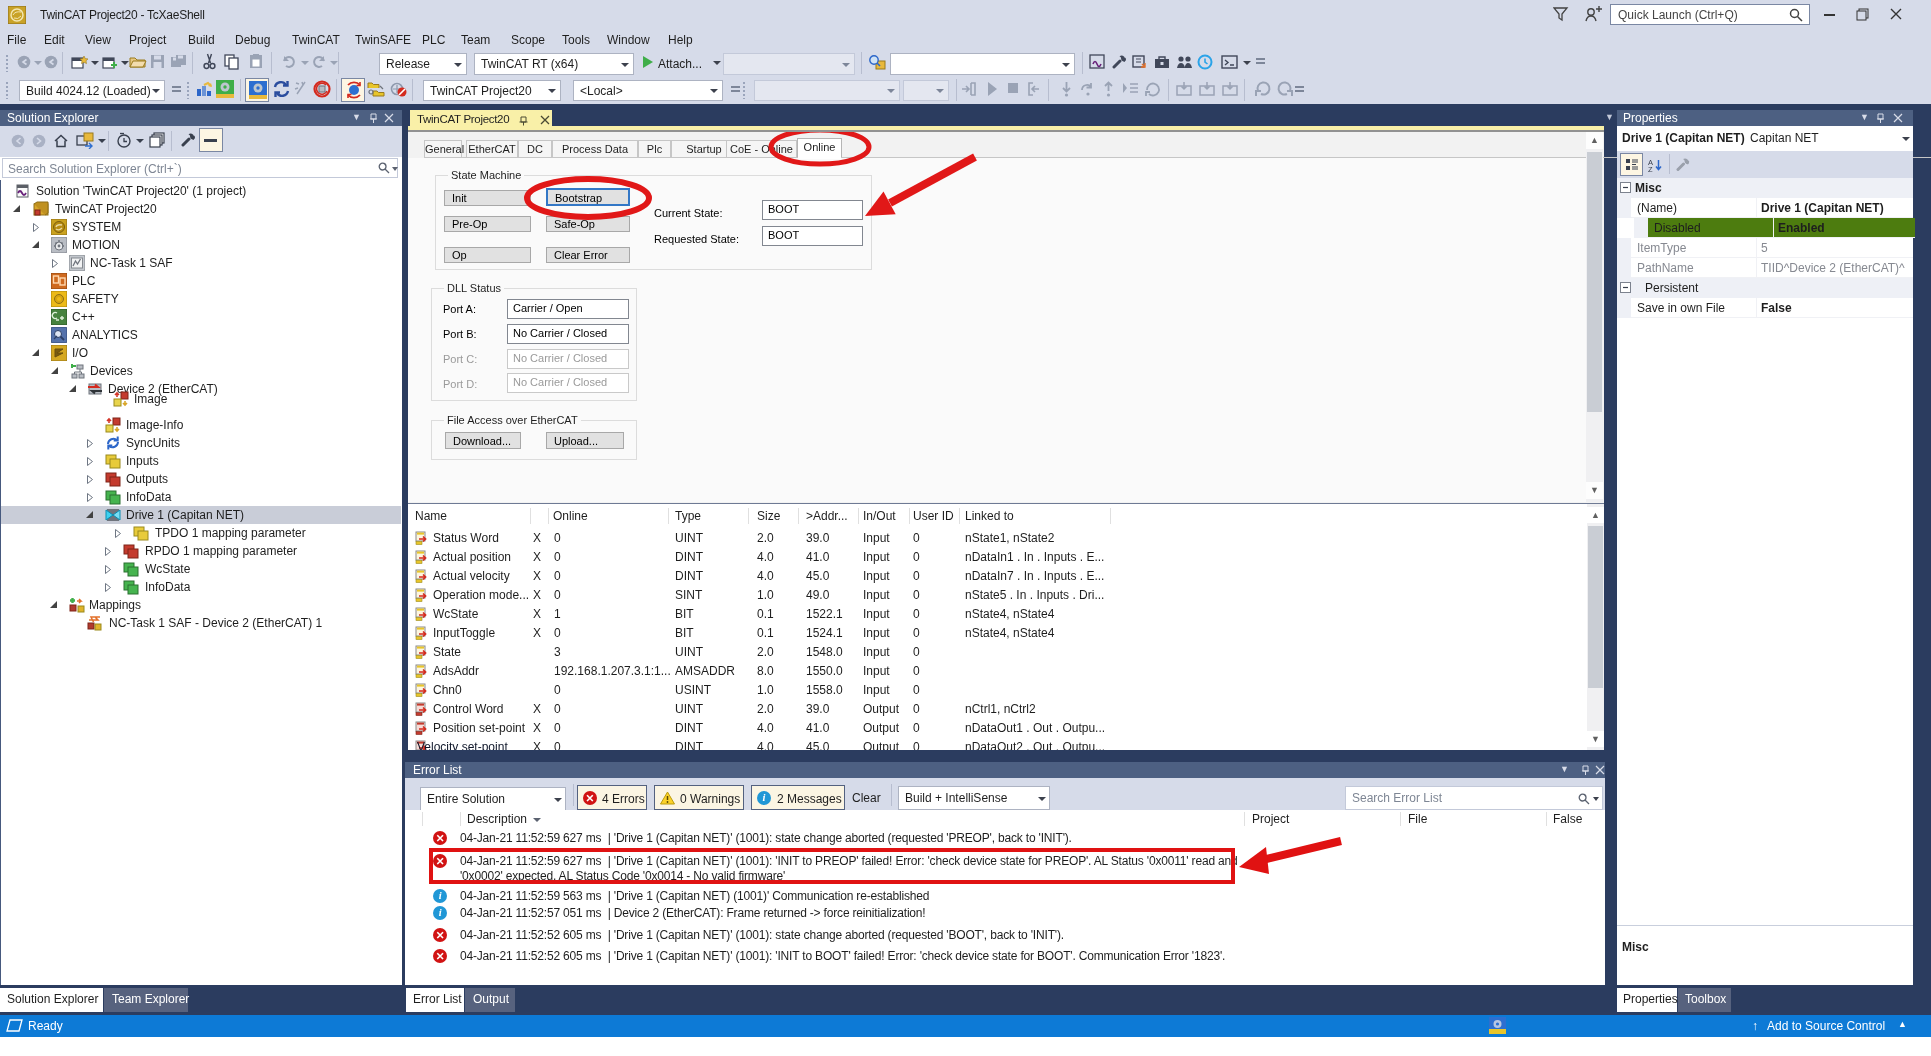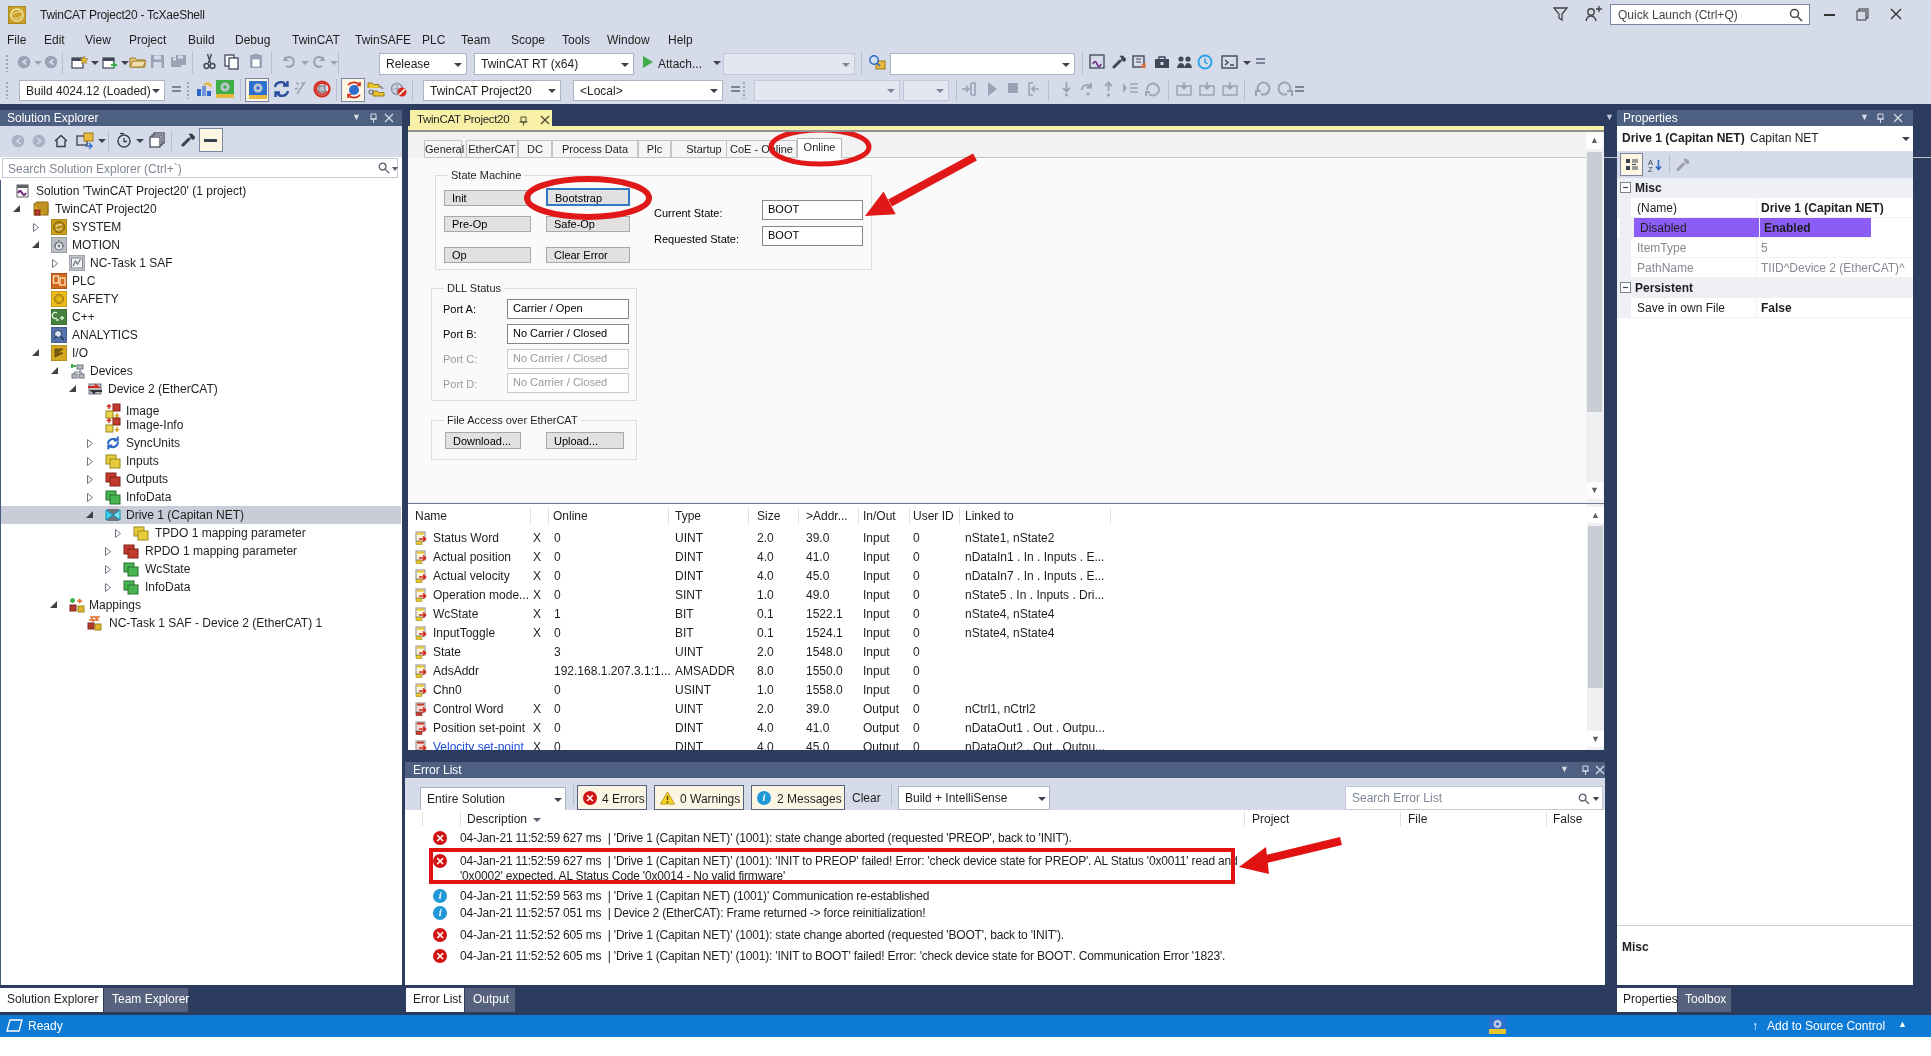--- a/index.html
+++ b/index.html
@@ -520,21 +520,21 @@
 </div>
 <div class="treerow" style="top:200px;">
 <span class="exp" style="left:68px;top:5px"></span>
 <svg class="tico" style="left:86px;top:1px" width="16" height="16">
             <rect x="2" y="3" width="12" height="10" fill="#b9bdc4" stroke="#6f747d"></rect>
             <path d="M1 6 h10 l-3 -2.5 M1 6 l0 0" fill="none" stroke="#d42a1e" stroke-width="2"></path>
             <path d="M15 10 h-10 l3 2.5" fill="none" stroke="#2f3338" stroke-width="2"></path>
           </svg>
 <span class="a" style="left:107px;top:2px">Device 2 (EtherCAT)</span>
 </div>
-<div class="treerow" style="top:222px;">
+<div class="treerow" style="top:210px;margin-left:8px;">
 <svg class="tico" style="left:104px;top:1px" width="16" height="16">
             <path d="M4 6 v-4 M2 4 l2 -2 l2 2" stroke="#d4372a" fill="none" stroke-width="1.6"></path>
             <rect x="8" y="1" width="7" height="7" fill="#c43b2e" stroke="#7e2419"></rect>
             <rect x="1" y="8" width="7" height="7" fill="#e8d44d" stroke="#9a8a1c"></rect>
             <path d="M12 10 v4 M10 12 l2 2 l2 -2" stroke="#d9a62a" fill="none" stroke-width="1.6"></path>
           </svg>
 <span class="a" style="left:125px;top:2px">Image</span>
 </div>
 <div class="treerow" style="top:236px;">
 <svg class="tico" style="left:104px;top:1px" width="16" height="16">
@@ -927,21 +927,21 @@
 <span class="a" style="left:505px;top:3px;color:#1e1e1e">0</span>
 <span class="a" style="left:557px;top:3px;color:#1e1e1e">nDataOut1 . Out . Outpu...</span>
 </div>
 <div class="a" style="left:0;top:233px;width:1178px;height:19px">
 <svg class="a" style="left:7px;top:3px" width="14" height="14">
           <rect x="1" y="1" width="9" height="9" fill="#f6dcd7" stroke="#8a8a8a"></rect>
           <rect x="2" y="1.6" width="7" height="2" fill="#c43b2e"></rect>
           <path d="M4 8 h6 M8 5.5 l2.6 2.5 L8 10.5" fill="none" stroke="#d42a1e" stroke-width="1.6"></path>
           <rect x="1" y="10.5" width="6" height="3" fill="#c43b2e" stroke="#7e2419" stroke-width="0.6"></rect>
         </svg>
-<span class="a" style="left:25px;top:3px;color:#1d4ed8">Velocity set-point</span>
+<span class="a" style="left:9px;top:3px;color:#0f172a">Velocity set-point</span>
 <span class="a" style="left:125px;top:3px;color:#1e1e1e">X</span>
 <span class="a" style="left:146px;top:3px;color:#1e1e1e">0</span>
 <span class="a" style="left:267px;top:3px;color:#1e1e1e">DINT</span>
 <span class="a" style="left:349px;top:3px;color:#1e1e1e">4.0</span>
 <span class="a" style="left:398px;top:3px;color:#1e1e1e">45.0</span>
 <span class="a" style="left:455px;top:3px;color:#1e1e1e">Output</span>
 <span class="a" style="left:505px;top:3px;color:#1e1e1e">0</span>
 <span class="a" style="left:557px;top:3px;color:#1e1e1e">nDataOut2 . Out . Outpu...</span>
 </div>
 <div class="a" style="left:1179px;top:0;width:17px;height:246px;background:#f0f0f2">
@@ -1064,41 +1064,41 @@
 <svg class="a" style="left:3px;top:4px" width="11" height="11">
             <rect x="0.5" y="0.5" width="10" height="10" fill="#fff" stroke="#7c828e"></rect>
             <path d="M3 5.5 h5" stroke="#39404e" stroke-width="1.2"></path>
           </svg>
 <span class="a" style="left:18px;top:3px;font-weight:bold">Misc</span></div>
 <div class="a" style="left:0;top:20px;width:296px;height:20px;background:#fff;border-bottom:1px solid #f0f1f5">
 <div class="a" style="left:0;top:0;width:14px;height:20px;background:#eef0f6"></div>
 <span class="a" style="left:20px;top:3px;color:#1e1e1e">(Name)</span>
 <div class="a" style="left:139px;top:0;width:1px;height:20px;background:#f0f1f5"></div>
 <span class="a" style="left:144px;top:3px;color:#1e1e1e;font-weight:bold">Drive 1 (Capitan NET)</span></div>
-<div class="a" style="left:3px;top:40px;width:251px;height:20px;background:#8b5cf6;border-bottom:1px solid #f0f1f5">
+<div class="a" style="left:17px;top:40px;width:281px;height:20px;background:#4d7c0f;border-bottom:1px solid #f0f1f5">
 <div class="a" style="left:0;top:0;width:14px;height:20px;background:#eef0f6"></div>
 <span class="a" style="left:20px;top:3px;color:#1e1e1e">Disabled</span>
 <div class="a" style="left:139px;top:0;width:1px;height:20px;background:#f0f1f5"></div>
 <span class="a" style="left:144px;top:3px;color:#1e1e1e;font-weight:bold">Enabled</span></div>
 <div class="a" style="left:0;top:60px;width:296px;height:20px;background:#fff;border-bottom:1px solid #f0f1f5">
 <div class="a" style="left:0;top:0;width:14px;height:20px;background:#eef0f6"></div>
 <span class="a" style="left:20px;top:3px;color:#868991">ItemType</span>
 <div class="a" style="left:139px;top:0;width:1px;height:20px;background:#f0f1f5"></div>
 <span class="a" style="left:144px;top:3px;color:#868991;font-weight:normal">5</span></div>
 <div class="a" style="left:0;top:80px;width:296px;height:20px;background:#fff;border-bottom:1px solid #f0f1f5">
 <div class="a" style="left:0;top:0;width:14px;height:20px;background:#eef0f6"></div>
 <span class="a" style="left:20px;top:3px;color:#868991">PathName</span>
 <div class="a" style="left:139px;top:0;width:1px;height:20px;background:#f0f1f5"></div>
 <span class="a" style="left:144px;top:3px;color:#868991;font-weight:normal">TIID^Device 2 (EtherCAT)^</span></div>
 <div class="a" style="left:0;top:100px;width:296px;height:20px;background:#eef0f6">
 <svg class="a" style="left:3px;top:4px" width="11" height="11">
             <rect x="0.5" y="0.5" width="10" height="10" fill="#fff" stroke="#7c828e"></rect>
             <path d="M3 5.5 h5" stroke="#39404e" stroke-width="1.2"></path>
           </svg>
-<span class="a" style="left:18px;top:3px;font-weight:bold">Persistent</span></div>
+<span class="a" style="left:28px;top:3px;font-weight:normal">Persistent</span></div>
 <div class="a" style="left:0;top:120px;width:296px;height:20px;background:#fff;border-bottom:1px solid #f0f1f5">
 <div class="a" style="left:0;top:0;width:14px;height:20px;background:#eef0f6"></div>
 <span class="a" style="left:20px;top:3px;color:#1e1e1e">Save in own File</span>
 <div class="a" style="left:139px;top:0;width:1px;height:20px;background:#f0f1f5"></div>
 <span class="a" style="left:144px;top:3px;color:#1e1e1e;font-weight:bold">False</span></div>
 </div>
  <div class="a" style="left:0;top:815px;width:296px;height:60px;background:#fff;border-top:1px solid #c9cfdd">
   <span class="a" style="left:5px;top:14px;font-weight:bold">Misc</span>
  </div>
 </div>

